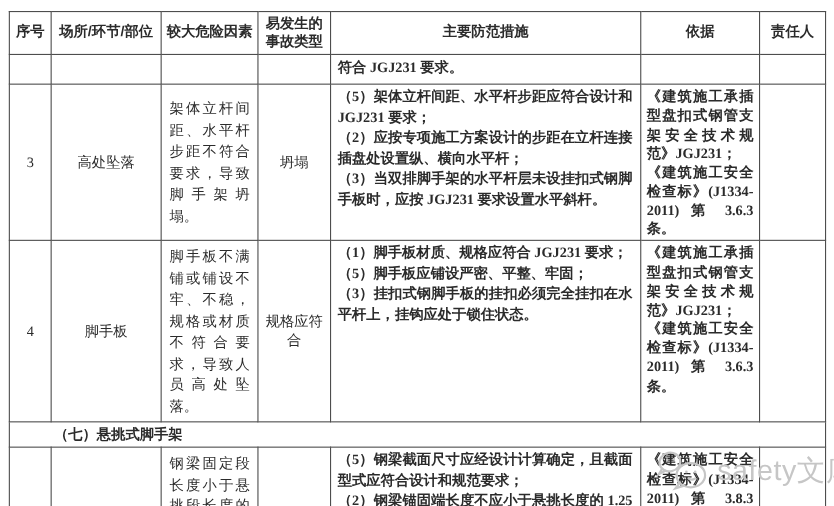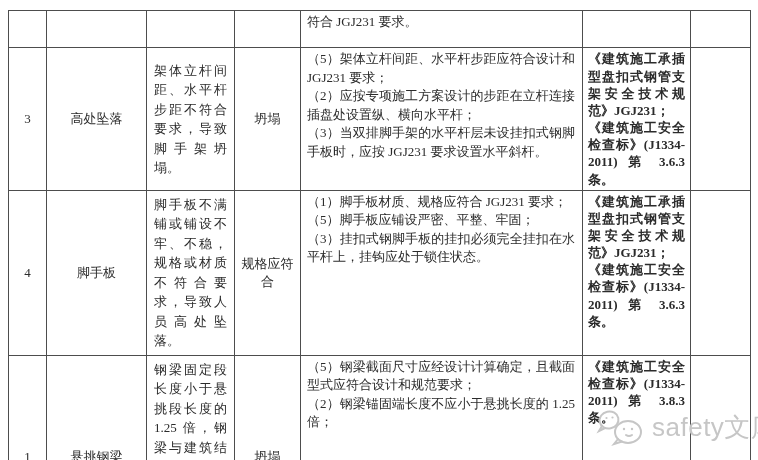--- a/index.html
+++ b/index.html
@@ -34,22 +34,23 @@
     text-align: justify;
     text-justify: inter-ideograph;
     vertical-align: middle;
     padding: 4px 7px;
     line-height: 1.5;
   }
   .c-measures {
     text-align: justify;
     text-justify: inter-ideograph;
     vertical-align: top;
-    padding: 2px 7px 16px 6px;
+    padding: 2px 7px 6px 6px;
     line-height: 1.42;
+    font-weight: bold;
   }
   .c-basis {
     text-align: justify;
     text-justify: inter-ideograph;
     vertical-align: top;
     padding: 2px 5px;
     line-height: 1.32;
     font-weight: bold;
   }
   .c-empty { vertical-align: top; }
@@ -84,20 +85,29 @@
     <col style="width:38px">
       <col style="width:100px">
       <col style="width:88px">
     <col style="width:66px">
       <col style="width:282px">
       <col style="width:108px">
       <col style="width:60px">
   </colgroup>
 
   <tbody>
+      <tr style="height:36px">
+    <th>序号</th>
+    <th>场所/环节/部位</th>
+    <th>较大危险因素</th>
+    <th>易发生的事故类型</th>
+    <th>主要防范措施</th>
+    <th>依据</th>
+    <th>责任人</th>
+  </tr>
 
   <tr style="height:22px">
     <td class="c-empty"></td>
     <td class="c-empty"></td>
     <td class="c-empty"></td>
     <td class="c-empty"></td>
     <td class="c-measures">符合 JGJ231 要求。</td>
     <td class="c-empty"></td>
     <td class="c-empty"></td>
   </tr>
@@ -129,20 +139,23 @@
       <p class="para">（5）脚手板应铺设严密、平整、牢固；</p>
       <p class="para">（3）挂扣式钢脚手板的挂扣必须完全挂扣在水平杆上，挂钩应处于锁住状态。</p>
     </td>
     <td class="c-basis">
       <p class="para">《建筑施工承插型盘扣式钢管支架安全技术规范》JGJ231；</p>
       <p class="para">《建筑施工安全检查标》(J1334-2011) 第 3.6.3 条。</p>
     </td>
     <td class="c-empty"></td>
   </tr>
 
+  <tr style="height:21px">
+    <td class="section-cell" colspan="7">（七）悬挑式脚手架</td>
+  </tr>
 
   <tr style="height:132px">
     <td class="c-center">1</td>
     <td class="c-center">悬挑钢梁</td>
     <td class="c-risk">钢梁固定段长度小于悬挑段长度的 1.25 倍，钢梁与建筑结构锚固措施不符合要求，钢梁间距未按悬挑架体</td>
     <td class="c-center">坍塌</td>
     <td class="c-measures">
       <p class="para">（5）钢梁截面尺寸应经设计计算确定，且截面型式应符合设计和规范要求；</p>
       <p class="para">（2）钢梁锚固端长度不应小于悬挑长度的 1.25 倍；</p>
 

